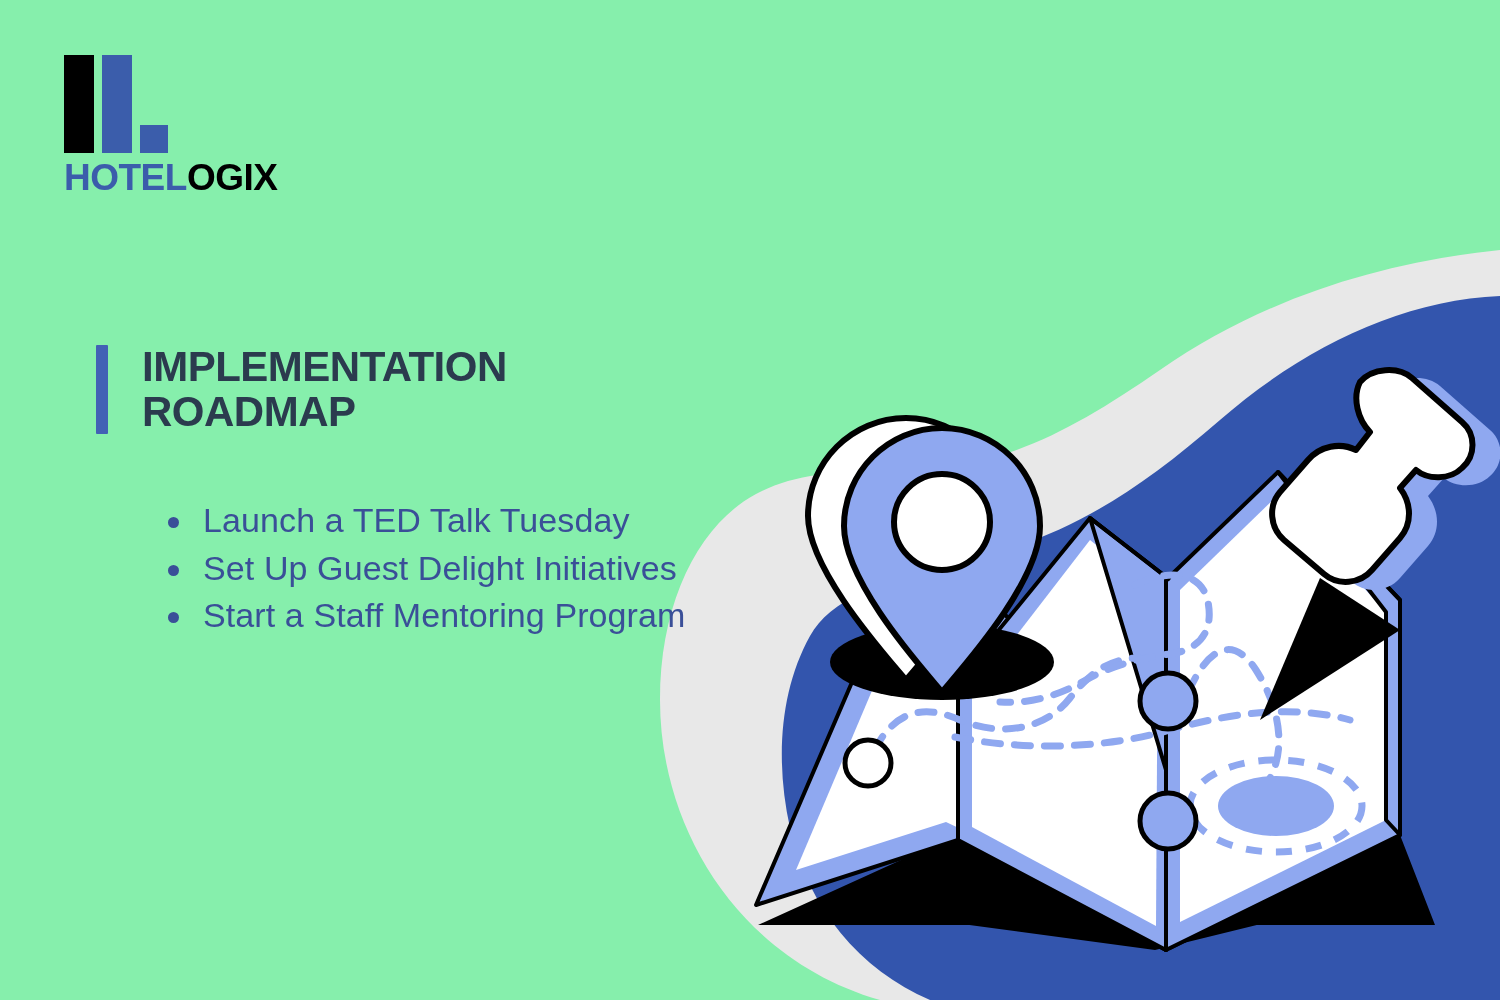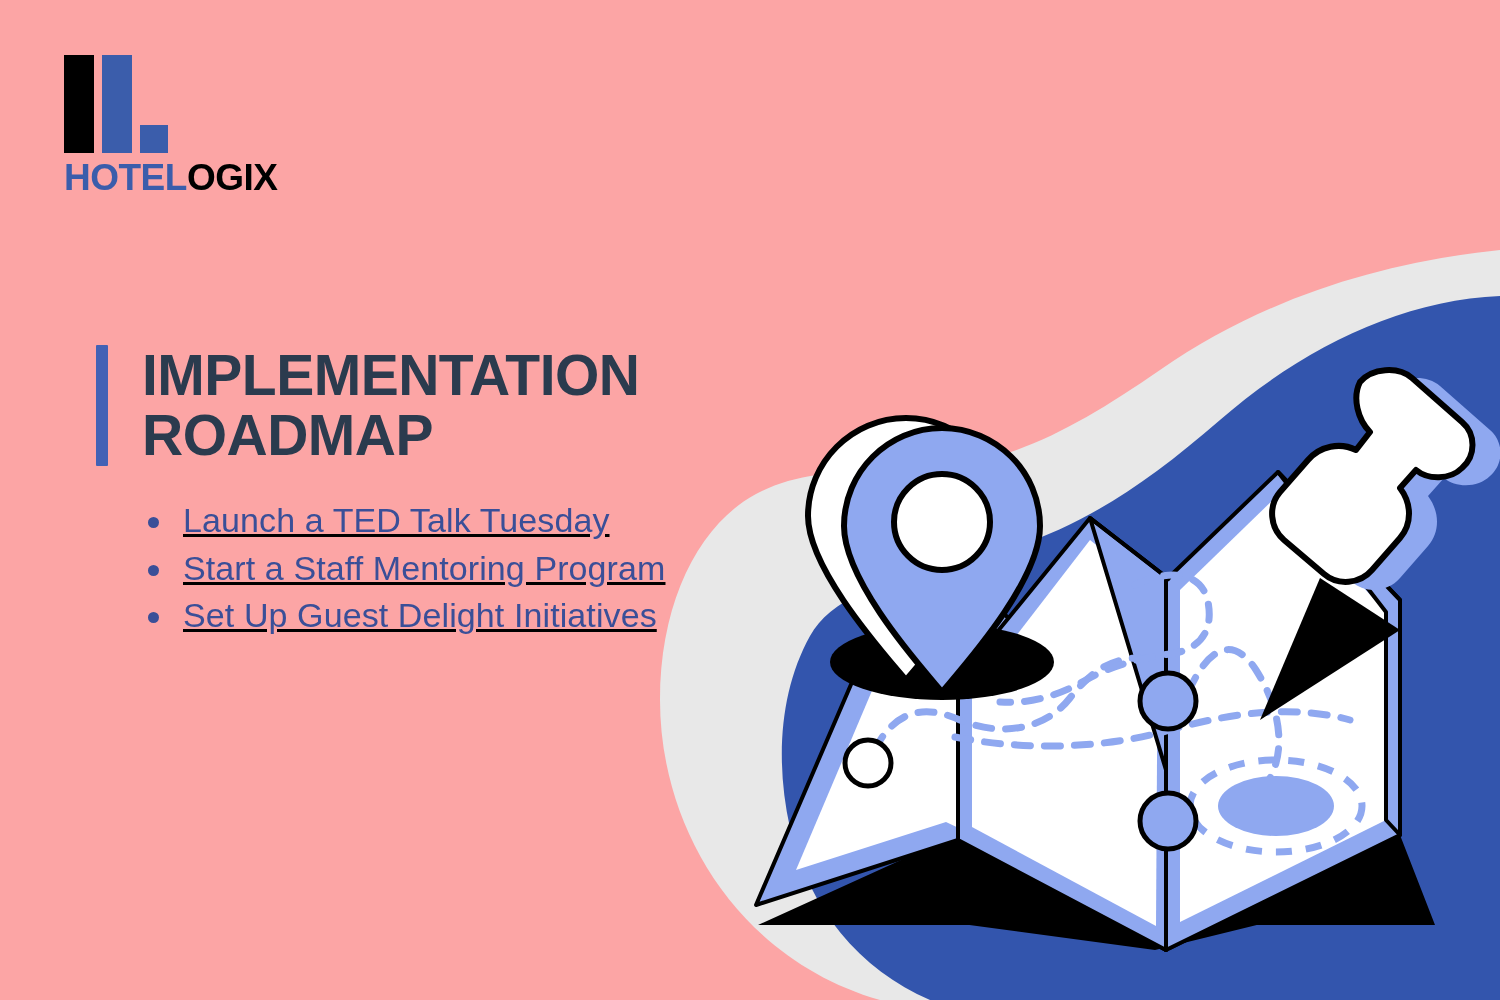--- a/index.html
+++ b/index.html
@@ -8,21 +8,21 @@
     padding: 0;
     background: #ffffff;
   }
   body {
     font-family: "Liberation Sans", sans-serif;
   }
   #slide {
     position: relative;
     width: 1500px;
     height: 1000px;
-    background: #fca5a5;
+    background: #86efac;
     overflow: hidden;
   }
 
   
   .bg-layer {
     position: absolute;
     top: 0; left: 0;
     width: 1500px;
     height: 1000px;
     pointer-events: none;
@@ -79,39 +79,38 @@
   }
   .title-accent-bar {
     width: 12px;
     background: #4261b5;
     flex: none;
     margin-right: 34px;
     border-radius: 1px;
   }
   .title-text {
     color: #2b3b4e;
-    font-size: 57px;
+    font-size: 42px;
     font-weight: 800;
     line-height: 1.06;
     letter-spacing: -0.5px;
     text-transform: uppercase;
     white-space: pre-line;
     font-family: "Liberation Sans", sans-serif;
   }
 
   
   .bullets {
     position: absolute;
-    left: 140px;
+    left: 160px;
     top: 498px;
     width: 560px;
     margin: 0;
     padding: 0;
     list-style: none;
-    text-decoration: underline;
   }
   .bullets li {
     position: relative;
     color: #3a4f98;
     font-size: 34px;
     line-height: 1.34;
     padding-left: 43px;
     margin-bottom: 2px;
     font-weight: 400;
     letter-spacing: 0.1px;
@@ -170,22 +169,22 @@
   </div>
 
   <div class="title-block">
     <div class="title-accent-bar"></div>
     <div class="title-text">IMPLEMENTATION
 ROADMAP</div>
   </div>
 
   <ul class="bullets">
     <li>Launch a TED Talk Tuesday</li>
+    <li>Set Up Guest Delight Initiatives</li>
     <li>Start a Staff Mentoring Program</li>
-    <li>Set Up Guest Delight Initiatives</li>
   </ul>
 
   <svg class="illustration" viewBox="0 0 800 750" width="800" height="750">
 
     <path d="M58,675 L245,590 L470,700 L700,585 L735,675 L440,675 Z" fill="#000000"></path>
     <path d="M120,655 L250,585 L465,700 L690,580 L700,640 L455,700 Z" fill="#000000"></path>
 
     <path d="M56,655 L168,395 L258,430 L258,590 Z" fill="#8fa8f0" stroke="#000000" stroke-width="4" stroke-linejoin="round"></path>
 
     <path d="M96,620 L185,410 L246,437 L246,572 Z" fill="#ffffff"></path>

